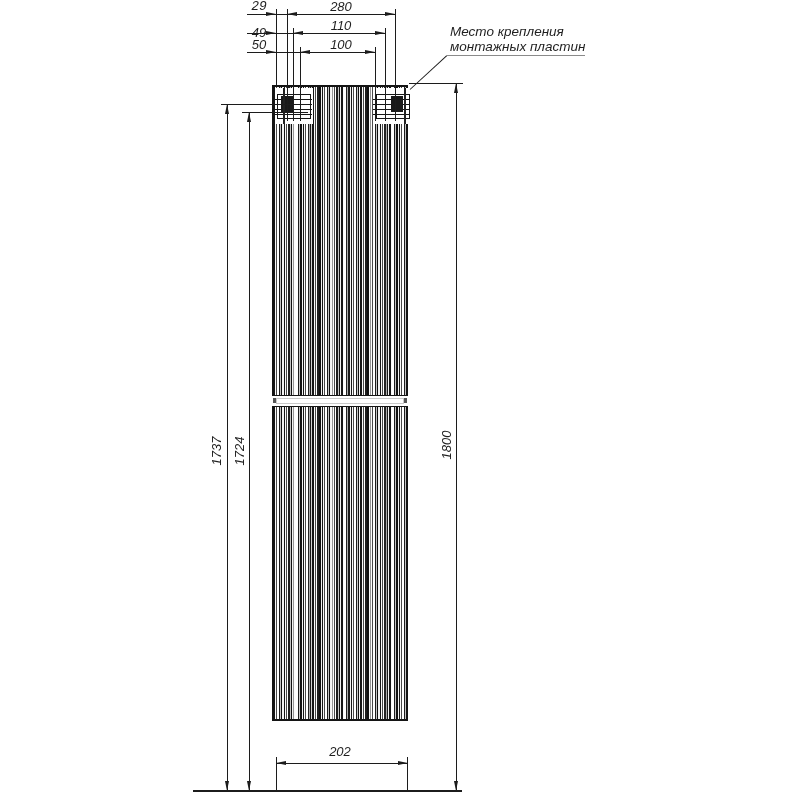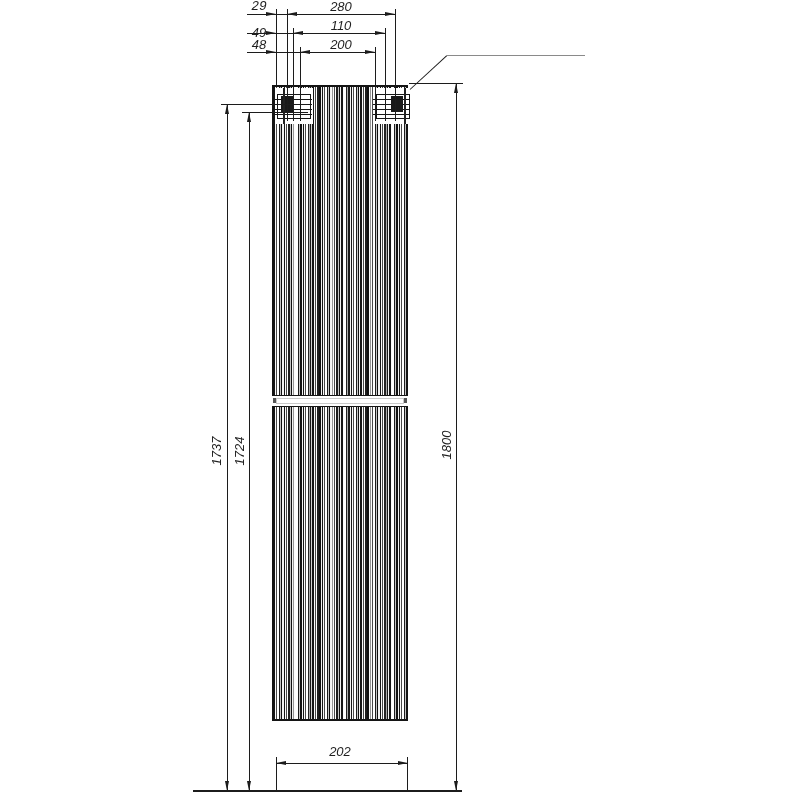--- a/index.html
+++ b/index.html
@@ -107,22 +107,22 @@
   <div class="ar r" style="left:266px;top:31px;"></div>
   <div class="ar l" style="left:293px;top:31px;"></div>
   <div class="ar r" style="left:375px;top:31px;"></div>
   <div class="dimtxt" style="left:248px;top:26px;width:22px;">49</div>
   <div class="dimtxt" style="left:316px;top:19px;width:50px;">110</div>
 
   <div class="ln hline" style="left:247px;top:52px;width:128px;"></div>
   <div class="ar r" style="left:266px;top:50px;"></div>
   <div class="ar l" style="left:300px;top:50px;"></div>
   <div class="ar r" style="left:365px;top:50px;"></div>
-  <div class="dimtxt" style="left:248px;top:38px;width:22px;">48</div>
-  <div class="dimtxt" style="left:316px;top:38px;width:50px;">200</div>
+  <div class="dimtxt" style="left:248px;top:38px;width:22px;">50</div>
+  <div class="dimtxt" style="left:316px;top:38px;width:50px;">100</div>
 
   <div class="ln hline" style="left:221px;top:104px;width:87px;"></div>
   <div class="ln hline" style="left:242px;top:112px;width:66px;"></div>
   <div class="ln vline" style="left:227px;top:104px;height:687px;"></div>
   <div class="ar u" style="left:225px;top:104px;"></div>
   <div class="ar d" style="left:225px;top:781px;"></div>
   <div class="ln vline" style="left:249px;top:112px;height:679px;"></div>
   <div class="ar u" style="left:247px;top:112px;"></div>
   <div class="ar d" style="left:247px;top:781px;"></div>
   <div class="dimtxt rot" style="left:192px;top:444px;width:50px;">1737</div>
@@ -138,14 +138,18 @@
 
   <div class="ln vline" style="left:276px;top:757px;height:34px;"></div>
   <div class="ln vline" style="left:407px;top:757px;height:34px;"></div>
   <div class="ln hline" style="left:276px;top:763px;width:132px;"></div>
   <div class="ar l" style="left:276px;top:761px;"></div>
   <div class="ar r" style="left:398px;top:761px;"></div>
   <div class="dimtxt" style="left:315px;top:745px;width:50px;">202</div>
 
   <div class="leader"></div>
   <div class="ln hline" style="left:447px;top:55px;width:138px;background:#8a8a8a;"></div>
+  <div class="callout-text">
+    <div>Место крепления</div>
+    <div>монтажных пластин</div>
+  </div>
 
 </div>
 
 </body></html>

